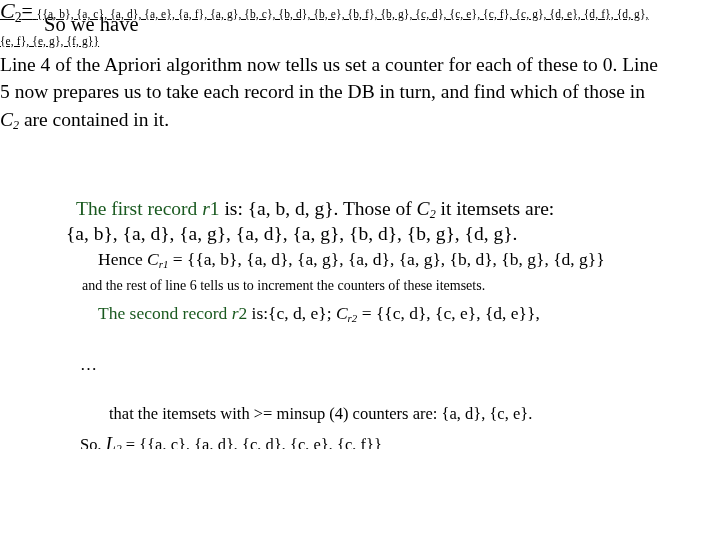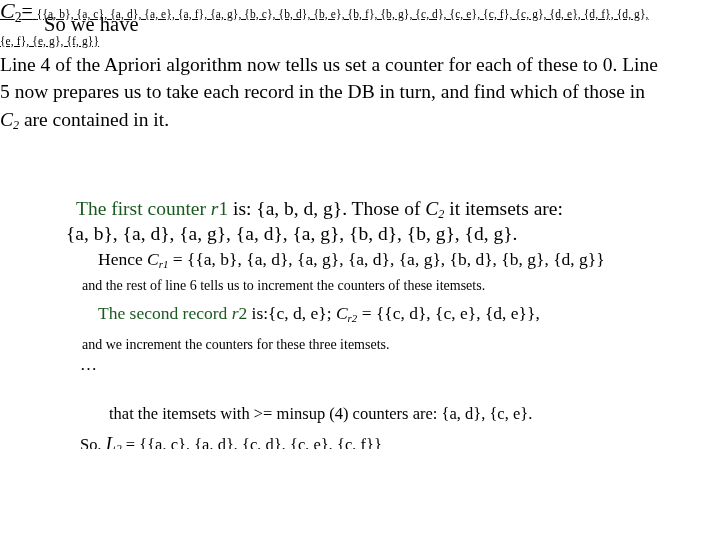--- a/index.html
+++ b/index.html
@@ -127,36 +127,35 @@
   <div class="c2-block">
     <span class="c2-sym"><span>C</span><sub>2</sub></span><span class="c2-eq">=</span>
     <span class="c2-list">{{a, b}, {a, c}, {a, d}, {a, e}, {a, f}, {a, g}, {b, c}, {b, d}, {b, e}, {b, f}, {b, g}, {c, d}, {c, e}, {c, f}, {c, g}, {d, e}, {d, f}, {d, g}, {e, f}, {e, g}, {f, g}}</span>
   </div>
 
   <div class="body-para">
     <span>Line 4 of the Apriori algorithm now tells us set a counter for each of these to 0. Line 5 now prepares us to take each record in the DB in turn, and find which of those in </span><span class="math"><span>C</span><sub>2</sub></span><span> are contained in it.</span>
   </div>
 
   <div class="line mid l-first-record">
-    <span class="green">The first counter </span><span class="green math-up"><span>r</span><span style="font-style:normal">1</span></span><span> is: {a, b, d, g}. Those of </span><span class="math"><span>C</span><sub>2</sub></span><span> it itemsets are:</span>
+    <span class="green">The first record </span><span class="green math-up"><span>r</span><span style="font-style:normal">1</span></span><span> is: {a, b, d, g}. Those of </span><span class="math"><span>C</span><sub>2</sub></span><span> it itemsets are:</span>
   </div>
 
   <div class="line mid l-contains">{a, b}, {a, d}, {a, g}, {a, d}, {a, g}, {b, d}, {b, g}, {d, g}.</div>
 
   <div class="line sub1 l-hence">
     <span>Hence </span><span class="math"><span>C</span><sub>r1</sub></span><span> = </span><span>{{a, b}, {a, d}, {a, g}, {a, d}, {a, g}, {b, d}, {b, g}, {d, g}}</span>
   </div>
 
   <div class="line note l-note1">and the rest of line 6 tells us to increment the counters of these itemsets.</div>
 
   <div class="line l-second-record">
     <span class="green">The second record </span><span class="green math-up"><span>r</span><span style="font-style:normal">2</span></span><span> is:{c, d, e};  </span><span class="math"><span>C</span><sub>r2</sub></span><span> = </span><span>{{c, d}, {c, e}, {d, e}},</span>
   </div>
 
-  <div class="line note l-note2">and we increment the counters for these three itemsets.</div>
 
   <div class="line l-ellipsis">…</div>
 
   <div class="line tail l-tail2">that the itemsets with &gt;= minsup (4) counters are: {a, d}, {c, e}.</div>
   <div class="line tail l-tail3">
     <span>So, </span><span class="math" style="font-size:1.12em"><span>L</span><sub>2</sub></span><span> = </span><span>{{a, c}, {a, d}, {c, d},  {c, e}, {c, f}}</span>
   </div>
 
 </div>
 

